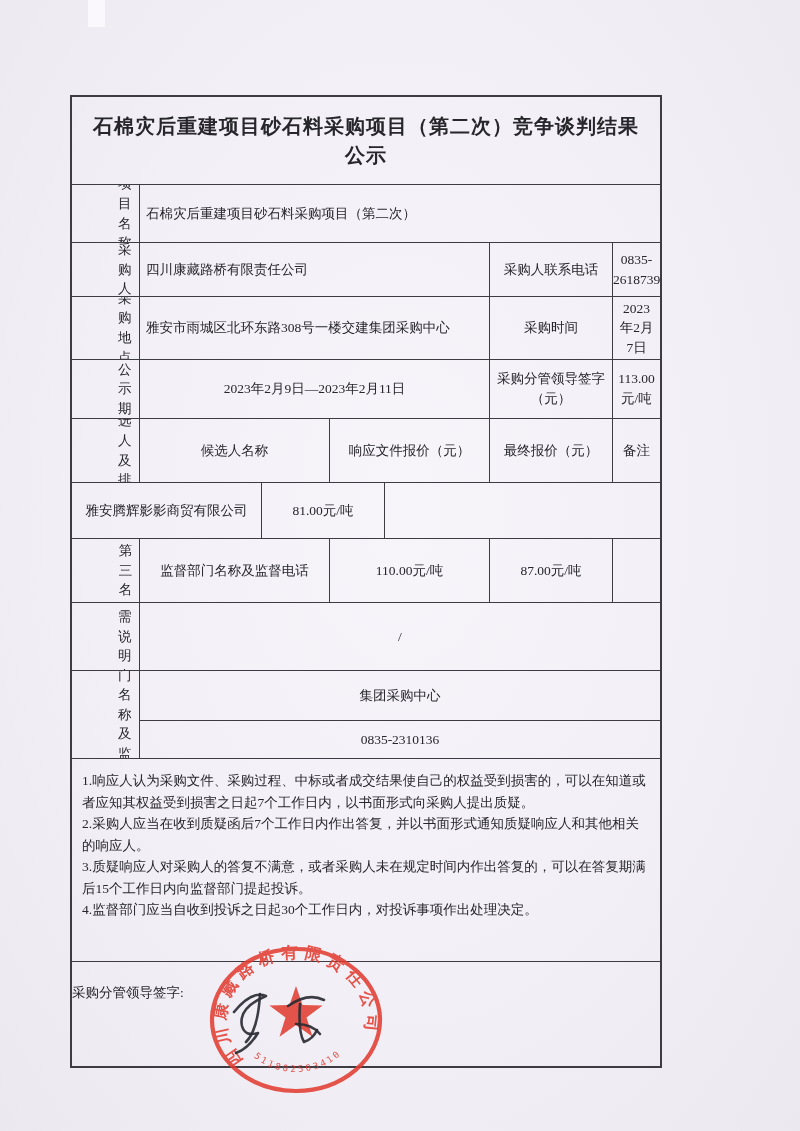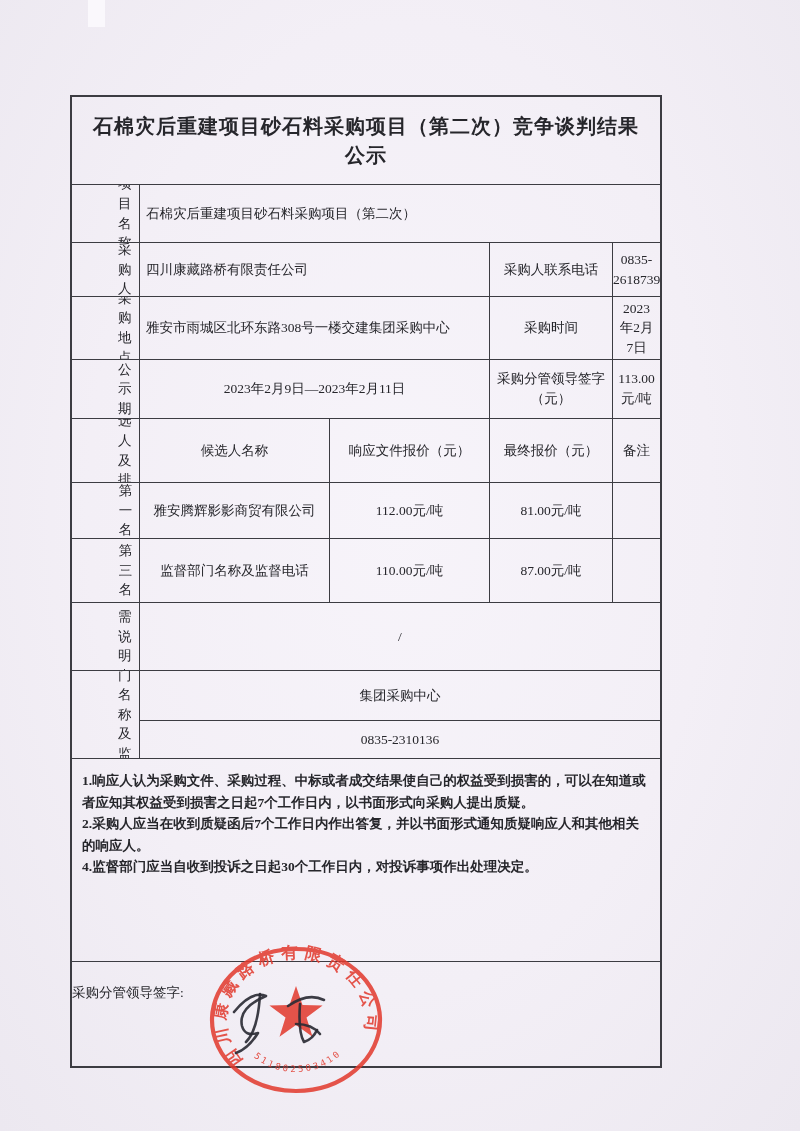--- a/index.html
+++ b/index.html
@@ -41,21 +41,21 @@
   .lblcol{width:68px;flex:0 0 68px;padding-left:46px;}
   .w-value{width:350px;flex:0 0 350px;}
   .w-sub{width:123px;flex:0 0 123px;}
   .w-name{width:190px;flex:0 0 190px;}
   .w-doc{width:160px;flex:0 0 160px;}
   .grow{flex:1 1 auto;}
   .stack{display:flex;flex-direction:column;flex:1 1 auto;}
   .substack{box-sizing:border-box;display:flex;align-items:center;justify-content:center;text-align:left;}
   .sub1{height:50px;border-bottom:1.5px solid #3c3c42;}
   .sub2{flex:1;}
-  .objection-content{display:block;padding:11px 12px 6px 10px;line-height:21.5px;font-weight:bold;}
+  .objection-content{display:block;padding:11px 12px 6px 10px;line-height:21.5px;}
   .objection-content div{margin:0;}
   .sign-cell{flex:1;padding-left:0;}
   .seal-stroke{stroke:var(--seal-color,#e23a2e);}
   .seal-fill{fill:var(--seal-color,#e23a2e);}
   .seal-company{font-weight:bold;font-family:"Liberation Serif","DejaVu Serif",serif;}
   .sig-stroke{stroke:#2d2d35;fill:none;stroke-width:2.6;stroke-linecap:round;stroke-linejoin:round;opacity:.92;}
 </style>
 </head>
 <body>
 
@@ -96,23 +96,21 @@
 
     <div class="row" style="height:64px">
       <div class="cell lblcol l">候选人及排序</div>
       <div class="cell w-name c">候选人名称</div>
       <div class="cell w-doc c">响应文件报价（元）</div>
       <div class="cell w-sub c">最终报价（元）</div>
       <div class="cell grow c">备注</div>
     </div>
 
     <div class="row" style="height:56px">
-      <div class="cell lblcol c">第一名</div>
       <div class="cell w-name c">雅安腾辉影影商贸有限公司</div>
-      <div class="cell w-doc c">112.00元/吨</div>
       <div class="cell w-sub c">81.00元/吨</div>
       <div class="cell grow c"></div>
     </div>
 
 
     <div class="row" style="height:64px">
       <div class="cell lblcol c">第三名</div>
       <div class="cell w-name c">监督部门名称及监督电话</div>
       <div class="cell w-doc c">110.00元/吨</div>
       <div class="cell w-sub c">87.00元/吨</div>
@@ -129,20 +127,21 @@
       <div class="stack">
         <div class="substack sub1">集团采购中心</div>
         <div class="substack sub2">0835-2310136</div>
       </div>
     </div>
 
     <div class="row" style="height:203px">
       <div class="cell grow objection-content" style="align-items:flex-start;">
         <div>1.响应人认为采购文件、采购过程、中标或者成交结果使自己的权益受到损害的，可以在知道或者应知其权益受到损害之日起7个工作日内，以书面形式向采购人提出质疑。</div>
         <div>2.采购人应当在收到质疑函后7个工作日内作出答复，并以书面形式通知质疑响应人和其他相关的响应人。</div>
+        <div>3.质疑响应人对采购人的答复不满意，或者采购人未在规定时间内作出答复的，可以在答复期满后15个工作日内向监督部门提起投诉。</div>
         <div>4.监督部门应当自收到投诉之日起30个工作日内，对投诉事项作出处理决定。</div>
       </div>
     </div>
 
     <div class="row" style="height:62px">
       <div class="cell sign-cell l">采购分管领导签字:</div>
     </div>
 
   </div>
 

